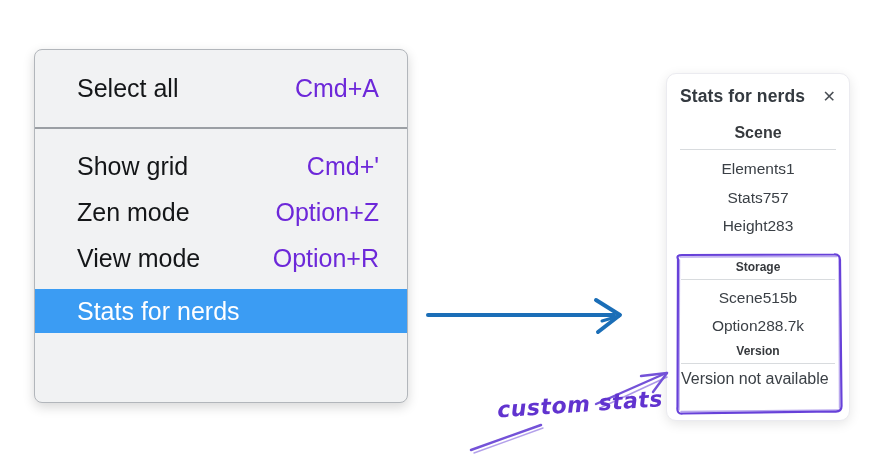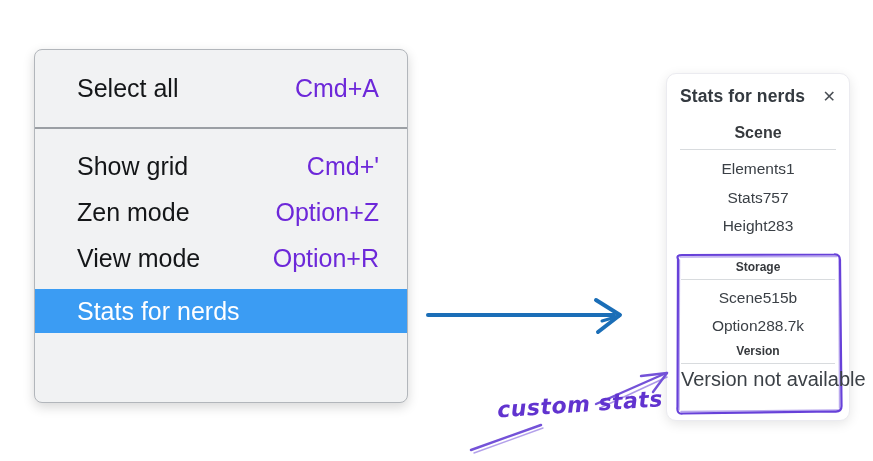--- a/index.html
+++ b/index.html
@@ -67,21 +67,21 @@
   .hdiv{border:none;border-top:1.5px solid #d8dbde;margin:7px 0 5px 0;}
   .stat-row{
     display:flex;justify-content:center;
     font-size:15.5px;line-height:28.5px;color:#3b4046;
   }
   .sketch-wrap{position:relative;margin-top:11px;margin-left:-7px;margin-right:-7px;
     padding:8px 8px 6px 8px;}
   .sketch-wrap .inner{position:relative;z-index:2;}
   .sketch-rect{position:absolute;left:0;top:0;z-index:1;}
   .sec-header.mini{font-size:12px;}
-  .version-note{font-size:20px;color:#3b4046;line-height:22px;white-space:nowrap;}
+  .version-note{font-size:16px;color:#3b4046;line-height:22px;white-space:nowrap;}
   .sketch-wrap .hdiv{margin:5px 0 4px 0;}
   .sketch-wrap .stat-row{line-height:28px;}
   .sec-header.version{margin-top:4px;}
 
   
   .annotation-arrow{position:absolute;left:455px;top:360px;}
   .annotation-label{
     position:absolute;left:497px;top:392px;width:160px;
     font-family:"DejaVu Sans",sans-serif;
     font-style:italic;font-weight:bold;

